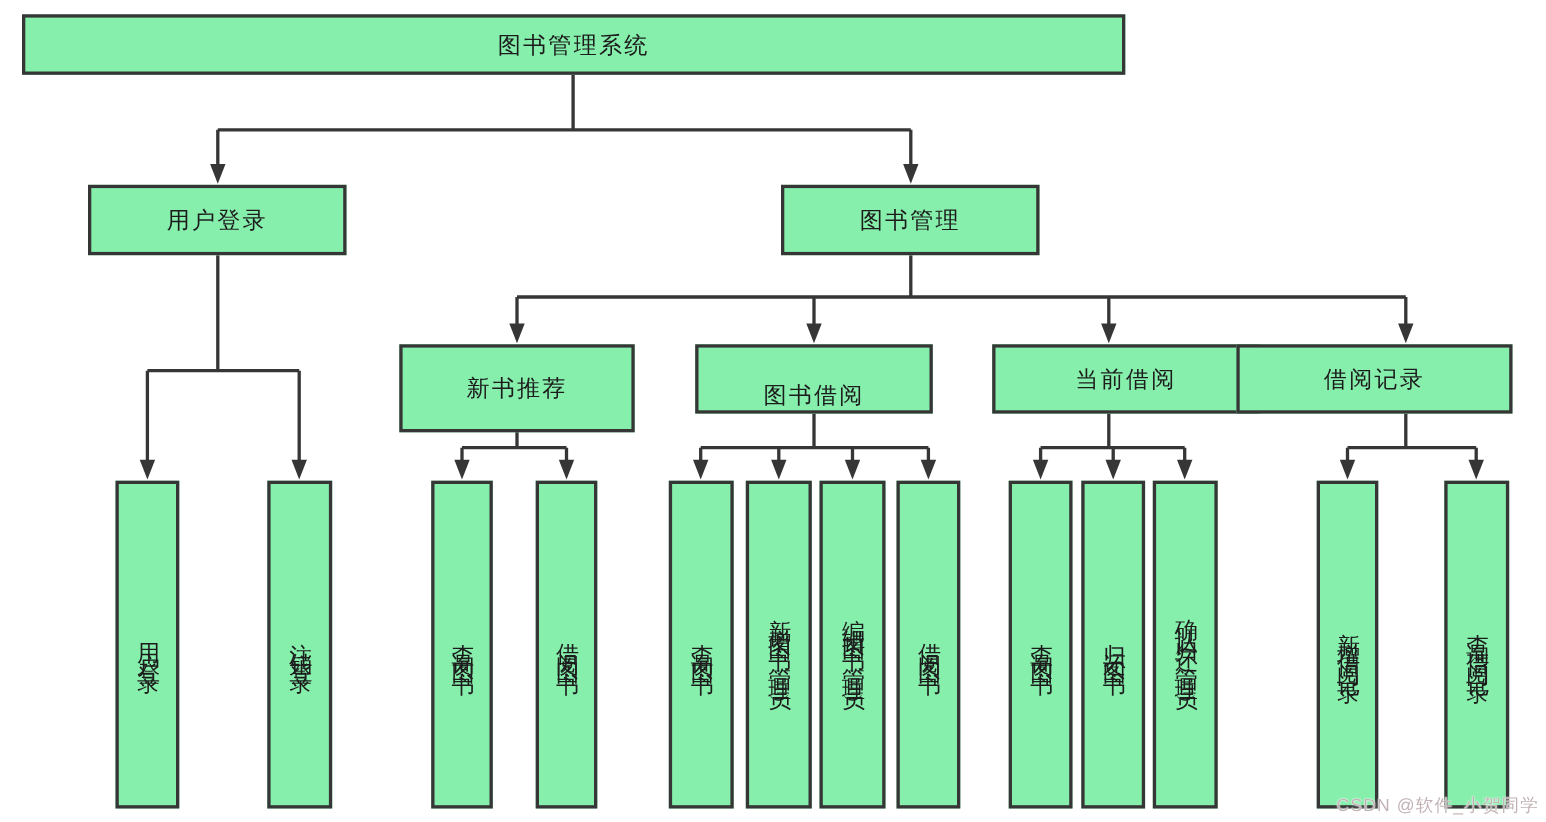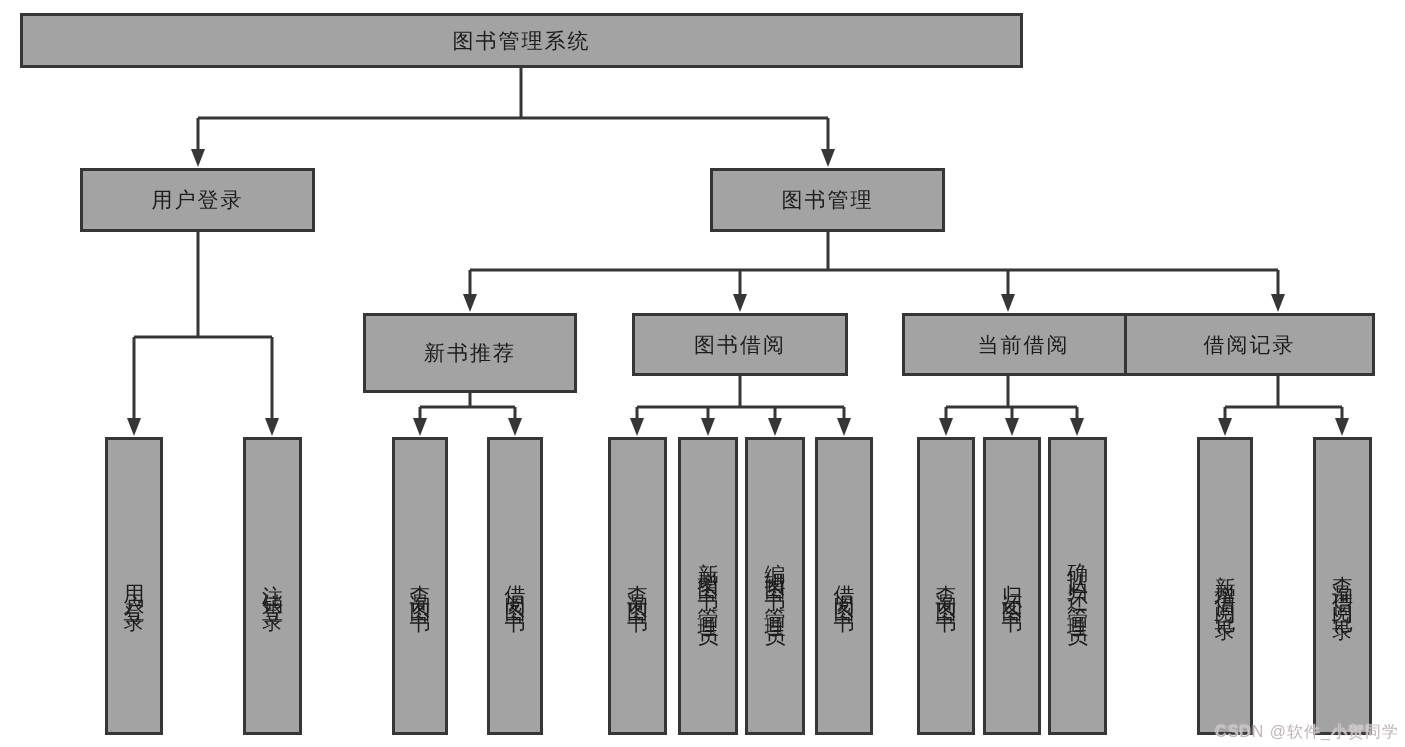--- a/index.html
+++ b/index.html
@@ -6,21 +6,21 @@
   body {
     width:1405px; height:747px;
     background:#ffffff;
     font-family:"Liberation Sans","DejaVu Sans",sans-serif;
     overflow:hidden;
   }
   .canvas { position:relative; width:1405px; height:747px; background:#ffffff; }
   .connectors { position:absolute; left:0; top:0; z-index:1; }
   .box {
     position:absolute; z-index:2;
-    background:#a3a3a3;
+    background:#86efac;
     border:3px solid #363636;
     box-sizing:border-box;
     display:flex; align-items:center; justify-content:center;
     color:#1c1c1c;
   }
   .hnode { font-size:21px; letter-spacing:2px; }
   .leaf .vtext {
     writing-mode:vertical-rl;
     text-orientation:mixed;
     font-size:21px;
@@ -81,21 +81,21 @@
   <div class="box hnode" style="left:80px; top:168px; width:235px; height:64px;">
     <span>用户登录</span>
   </div>
   <div class="box hnode" style="left:710px; top:168px; width:235px; height:64px;">
     <span>图书管理</span>
   </div>
 
   <div class="box hnode" style="left:363px; top:313px; width:214px; height:80px;">
     <span>新书推荐</span>
   </div>
-  <div class="box hnode" style="left:632px; top:313px; width:216px; height:63px;">
+  <div class="box hnode" style="left:632px; top:313px; width:216px; height:63px;align-items:flex-end;">
     <span>图书借阅</span>
   </div>
   <div class="box hnode" style="left:902px; top:313px; width:243px; height:63px;">
     <span>当前借阅</span>
   </div>
   <div class="box hnode" style="left:1124px; top:313px; width:251px; height:63px;">
     <span>借阅记录</span>
   </div>
 
   <div class="box leaf" style="left:105px; top:437px; width:58px; height:298px;">

